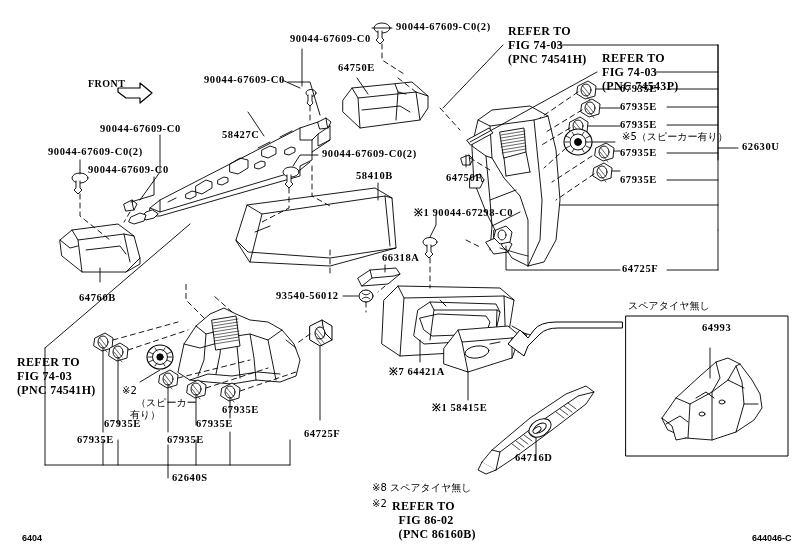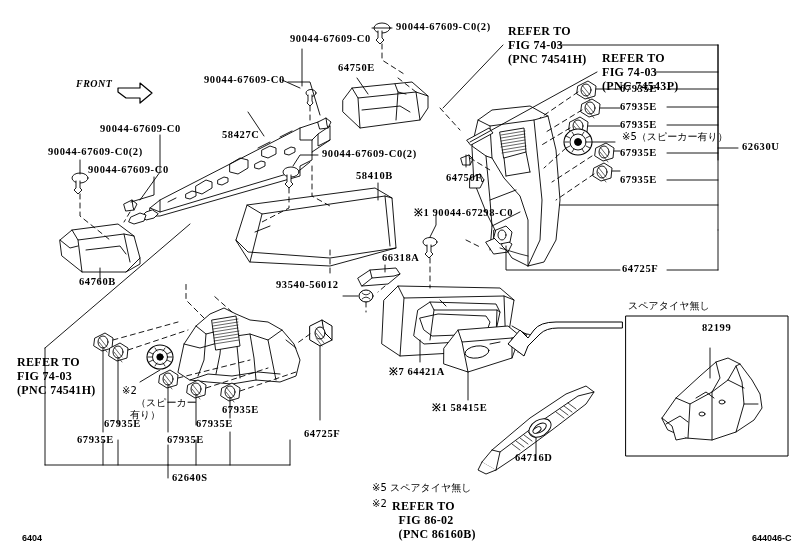--- a/index.html
+++ b/index.html
@@ -507,46 +507,46 @@
 
         <path d="M468 372 L468 400"></path>
 
         <path d="M536 438 L536 460"></path>
 
         <path d="M710 348 L710 378"></path>
       </g>
     </g>
   </svg>
 
-  <div class="lbl front" style="left:76px; top:78px;font-style:italic;">FRONT</div>
+  <div class="lbl front" style="left:88px; top:78px;">FRONT</div>
 
   <div class="lbl pn" style="left:290px; top:33px;">90044-67609-C0</div>
   <div class="lbl pn" style="left:396px; top:21px;">90044-67609-C0(2)</div>
   <div class="lbl pn" style="left:204px; top:74px;">90044-67609-C0</div>
   <div class="lbl pn" style="left:100px; top:123px;">90044-67609-C0</div>
   <div class="lbl pn" style="left:48px; top:146px;">90044-67609-C0(2)</div>
   <div class="lbl pn" style="left:88px; top:164px;">90044-67609-C0</div>
   <div class="lbl pn" style="left:322px; top:148px;">90044-67609-C0(2)</div>
   <div class="lbl pn" style="left:414px; top:207px;text-align:right;">※1 90044-67298-C0</div>
-  <div class="lbl pn" style="left:276px; top:279px;">93540-56012</div>
+  <div class="lbl pn" style="left:276px; top:290px;">93540-56012</div>
 
   <div class="lbl pn" style="left:222px; top:101px;margin-top:28px;">58427C</div>
   <div class="lbl pn" style="left:338px; top:62px;">64750E</div>
   <div class="lbl pn" style="left:356px; top:170px;">58410B</div>
   <div class="lbl pn" style="left:382px; top:252px;">66318A</div>
   <div class="lbl pn" style="left:446px; top:172px;">64750F</div>
-  <div class="lbl pn" style="left:79px; top:276px;">64760B</div>
+  <div class="lbl pn" style="left:79px; top:292px;">64760B</div>
   <div class="lbl pn" style="left:742px; top:141px;">62630U</div>
   <div class="lbl pn" style="left:622px; top:263px;">64725F</div>
   <div class="lbl pn" style="left:172px; top:472px;">62640S</div>
   <div class="lbl pn" style="left:304px; top:428px;">64725F</div>
   <div class="lbl pn" style="left:389px; top:366px;">※7 64421A</div>
   <div class="lbl pn" style="left:432px; top:402px;">※1 58415E</div>
   <div class="lbl pn" style="left:515px; top:452px;">64716D</div>
-  <div class="lbl pn" style="left:702px; top:322px;">82199</div>
+  <div class="lbl pn" style="left:702px; top:322px;">64993</div>
 
   <div class="lbl pn" style="left:620px; top:83px;">67935E</div>
   <div class="lbl pn" style="left:620px; top:101px;">67935E</div>
   <div class="lbl pn" style="left:620px; top:119px;">67935E</div>
   <div class="lbl pn" style="left:620px; top:147px;">67935E</div>
   <div class="lbl pn" style="left:620px; top:174px;">67935E</div>
 
   <div class="lbl jp" style="left:622px; top:131px;">※5（スピーカー有り）</div>
 
   <div class="lbl pn" style="left:77px; top:434px;">67935E</div>
@@ -564,21 +564,21 @@
 (PNC 74541H)</div>
   <div class="lbl refer multi" style="left:602px; top:51px;">REFER TO
 FIG 74-03
 (PNC 74543P)</div>
   <div class="lbl refer multi" style="left:17px; top:355px;">REFER TO
 FIG 74-03
 (PNC 74541H)</div>
 
   <div class="lbl jp" style="left:628px; top:300px;">スペアタイヤ無し</div>
 
-  <div class="lbl jp" style="left:372px; top:482px;">※5 スペアタイヤ無し</div>
+  <div class="lbl jp" style="left:372px; top:482px;">※8 スペアタイヤ無し</div>
   <div class="lbl jp" style="left:372px; top:498px;">※2</div>
   <div class="lbl refer multi" style="left:392px; top:499px;">REFER TO
   FIG 86-02
   (PNC 86160B)</div>
 
   <div class="lbl footer" style="left:22px; top:532px;">6404</div>
   <div class="lbl footer" style="left:752px; top:532px;">644046-C</div>
 
 </div>
 

